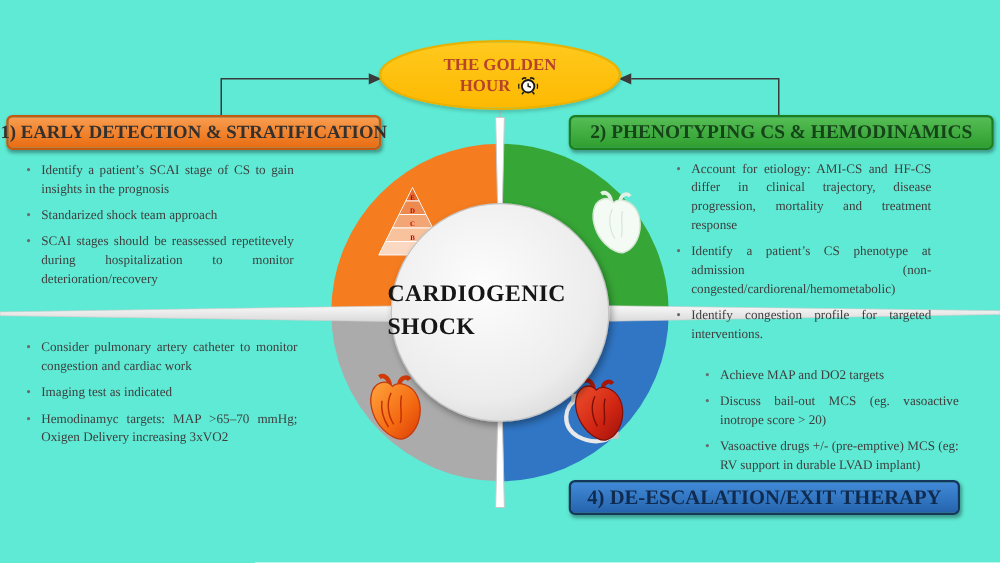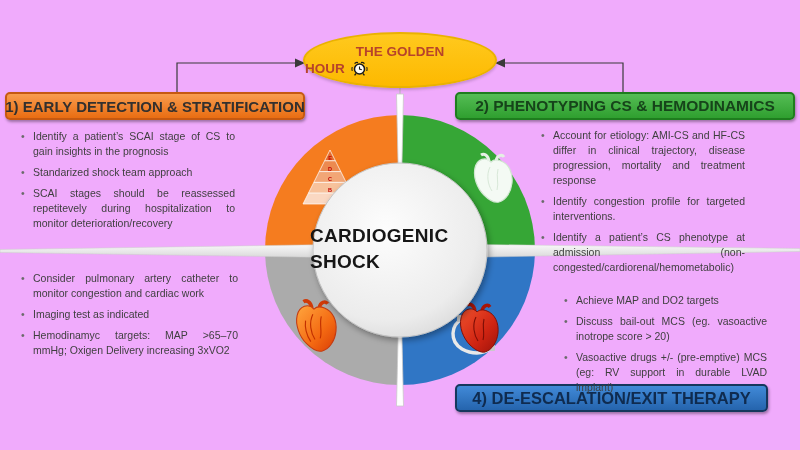--- a/index.html
+++ b/index.html
@@ -1,25 +1,25 @@
 <!DOCTYPE html>
 <html><head>
 <meta charset="utf-8">
 <style>
   html,body{margin:0;padding:0;background:#fff;}
-  .canvas{position:relative;width:800px;height:450px;background:#f0abfc;overflow:hidden;
-          font-family:Liberation Sans, sans-serif;}
+  .canvas{position:relative;width:800px;height:450px;background:#5eead4;overflow:hidden;
+          font-family:Liberation Serif, serif;}
   .layer{position:absolute;left:0;top:0;}
 
   
   .golden{position:absolute;left:303px;top:32px;width:194px;height:56px;box-sizing:border-box;
           background:linear-gradient(#ffc91e,#fdb900);border:2px solid #eab200;border-radius:50%;
           text-align:center;color:#b7432b;font-weight:bold;font-size:13.5px;line-height:17px;
           padding-top:9px;box-shadow:0 2px 3px rgba(0,0,0,.18);}
-  .golden .g2{display:flex;align-items:center;justify-content:flex-start;gap:5px;}
+  .golden .g2{display:flex;align-items:center;justify-content:center;gap:5px;}
 
   
   .hdr{position:absolute;height:28px;box-sizing:border-box;display:flex;align-items:center;
        justify-content:center;font-weight:bold;border-radius:5px;
        box-shadow:1px 2px 3px rgba(0,0,0,.35);white-space:nowrap;}
   .h1{left:5px;top:92px;width:300px;background:linear-gradient(#f89c4e,#e96d12);
       border:2px solid #c65911;color:#33302e;font-size:15px;}
   .h2{left:455px;top:92px;width:340px;background:linear-gradient(#55bd55,#2f9f2f);
       border:2px solid #1e7d1e;color:#16441a;font-size:15.5px;}
   .h3{left:5px;top:384px;width:342px;background:linear-gradient(#dcdcdc,#8f8f8f);
@@ -153,22 +153,22 @@
   </div>
 
   <ul class="list l1">
     <li>Identify a patient’s SCAI stage of CS to gain insights in the prognosis</li>
     <li>Standarized shock team approach</li>
     <li>SCAI stages should be reassessed repetitevely during hospitalization to monitor deterioration/recovery</li>
   </ul>
 
   <ul class="list l2">
     <li>Account for etiology: AMI-CS and HF-CS differ in clinical trajectory, disease progression, mortality and treatment response</li>
+    <li>Identify a patient’s CS phenotype at admission (non-congested/cardiorenal/hemometabolic)</li>
     <li>Identify congestion profile for targeted interventions.</li>
-    <li>Identify a patient’s CS phenotype at admission (non-congested/cardiorenal/hemometabolic)</li>
   </ul>
 
   <ul class="list l3">
     <li>Consider pulmonary artery catheter to monitor congestion and cardiac work</li>
     <li>Imaging test as indicated</li>
     <li>Hemodinamyc targets: MAP &gt;65–70 mmHg; Oxigen Delivery increasing 3xVO2</li>
   </ul>
 
   <ul class="list l4">
     <li>Achieve MAP and DO2 targets</li>

